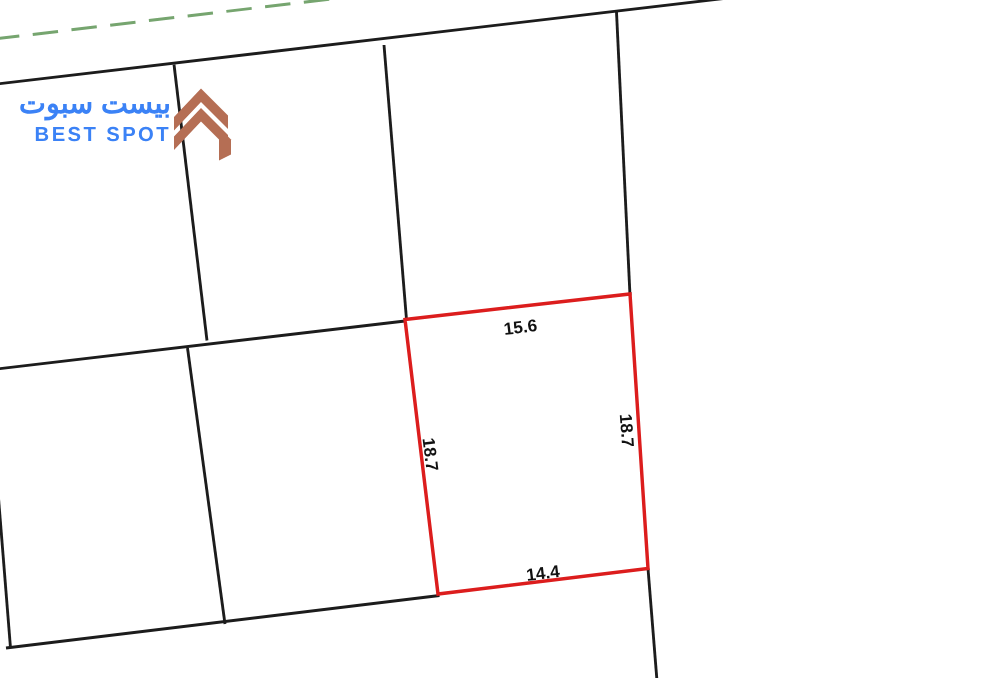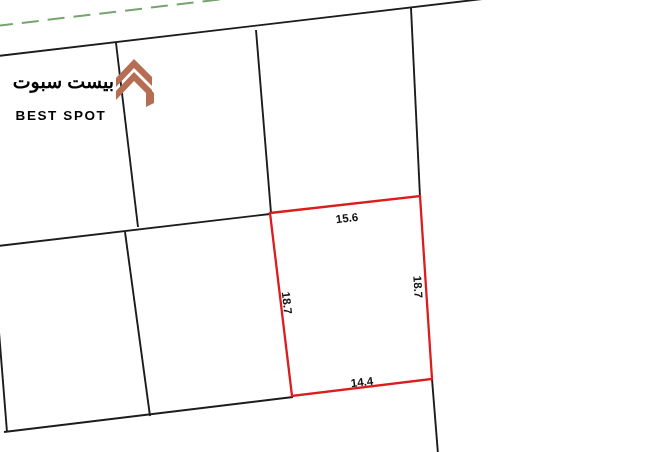--- a/index.html
+++ b/index.html
@@ -14,39 +14,38 @@
   .map-svg { position: absolute; left: 0; top: 0; }
   .dim-label {
     font-family: "Liberation Sans", sans-serif;
     font-size: 11.5px;
     font-weight: bold;
     fill: #111111;
   }
   .logo {
     position: absolute;
     left: 8px;
-    top: 72px;
+    top: 60px;
     width: 106px;
     text-align: right;
-    color: #000000;
+    color: #3b82f6;
     line-height: 1.1;
   }
   .logo-arabic {
     font-size: 19px;
     font-weight: bold;
     direction: rtl;
     white-space: nowrap;
   }
   .logo-english {
     font-size: 13.5px;
     font-weight: bold;
     letter-spacing: 1.6px;
     white-space: nowrap;
-    margin-top: 16px;
-    text-align: center;
+    margin-top: 2px;
   }
   .logo-icon {
     position: absolute;
     left: 113px;
     top: 56px;
   }
 </style>
 </head>
 <body>
 

